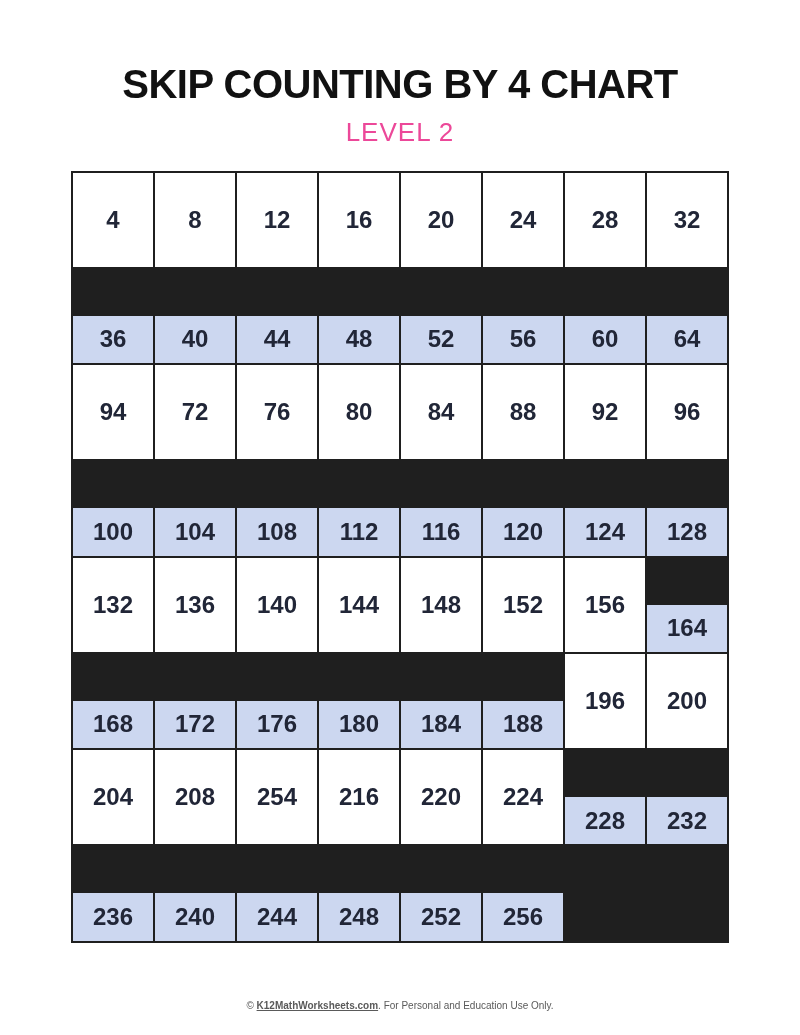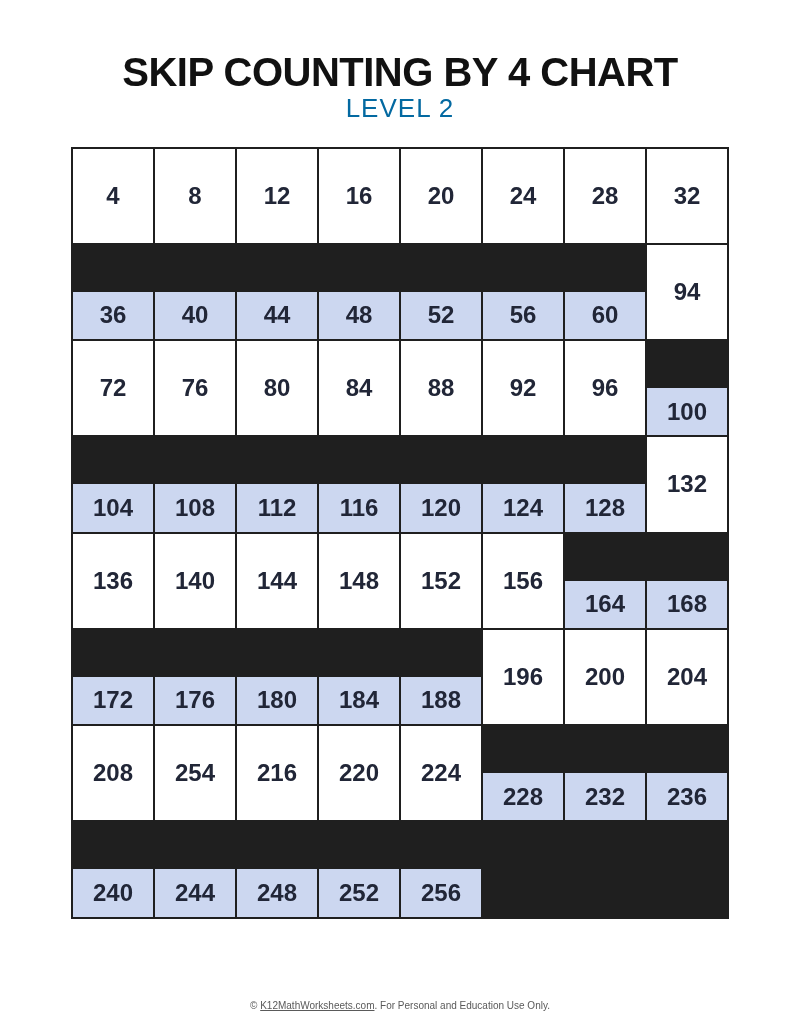--- a/index.html
+++ b/index.html
@@ -14,34 +14,34 @@
     height: 1035px;
     margin: 0 auto;
     background: #ffffff;
     overflow: hidden;
   }
   .header {
     padding-top: 50px;
     text-align: center;
   }
   .title {
-    margin: 0;
+    margin: 12px;
     font-size: 40px;
     font-weight: 800;
     letter-spacing: -0.5px;
     color: #111111;
     line-height: 1.1;
     font-family: "Liberation Sans", sans-serif;
   }
   .subtitle {
     margin: 0 0 0 0;
     font-size: 26px;
     font-weight: 400;
     letter-spacing: 1px;
-    color: #0369a1;
+    color: #ec4899;
     line-height: 1.1;
   }
   .grid {
     box-sizing: border-box;
     width: 658px;
     height: 772px;
     margin: 24px auto 0 auto;
     background: #1f1f1f;          
     padding: 2px;
     display: grid;
@@ -67,20 +67,21 @@
     left: 0;
     right: 0;
     bottom: 24px;
     text-align: center;
     font-size: 10px;
     color: #5a5a5a;
   }
   .footer a {
     color: #5a5a5a;
     text-decoration: underline;
+    font-weight: bold;
   }
 </style>
 </head>
 <body>
 
 <div class="page">
   <div class="header">
     <h1 class="title">SKIP COUNTING BY 4 CHART</h1>
     <h2 class="subtitle">LEVEL 2</h2>
   </div>
@@ -94,20 +95,21 @@
       <div class="cell">24</div>
       <div class="cell">28</div>
       <div class="cell">32</div>
       <div class="cell alt">36</div>
       <div class="cell alt">40</div>
       <div class="cell alt">44</div>
       <div class="cell alt">48</div>
       <div class="cell alt">52</div>
       <div class="cell alt">56</div>
       <div class="cell alt">60</div>
+      <div class="cell alt">64</div>
       <div class="cell">94</div>
       <div class="cell">72</div>
       <div class="cell">76</div>
       <div class="cell">80</div>
       <div class="cell">84</div>
       <div class="cell">88</div>
       <div class="cell">92</div>
       <div class="cell">96</div>
       <div class="cell alt">100</div>
       <div class="cell alt">104</div>

